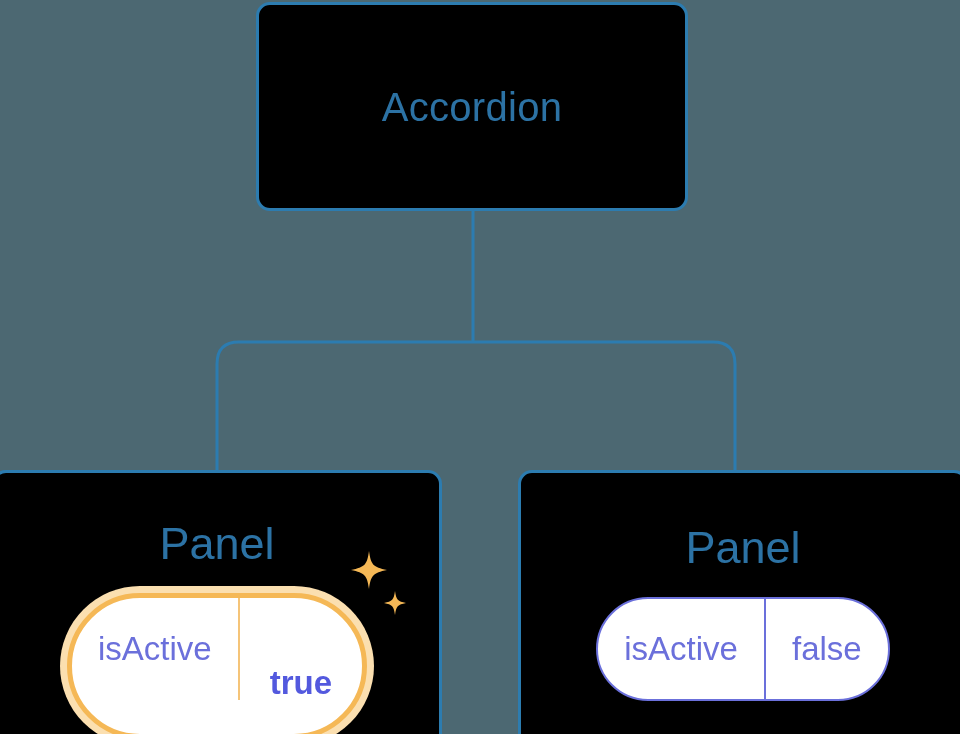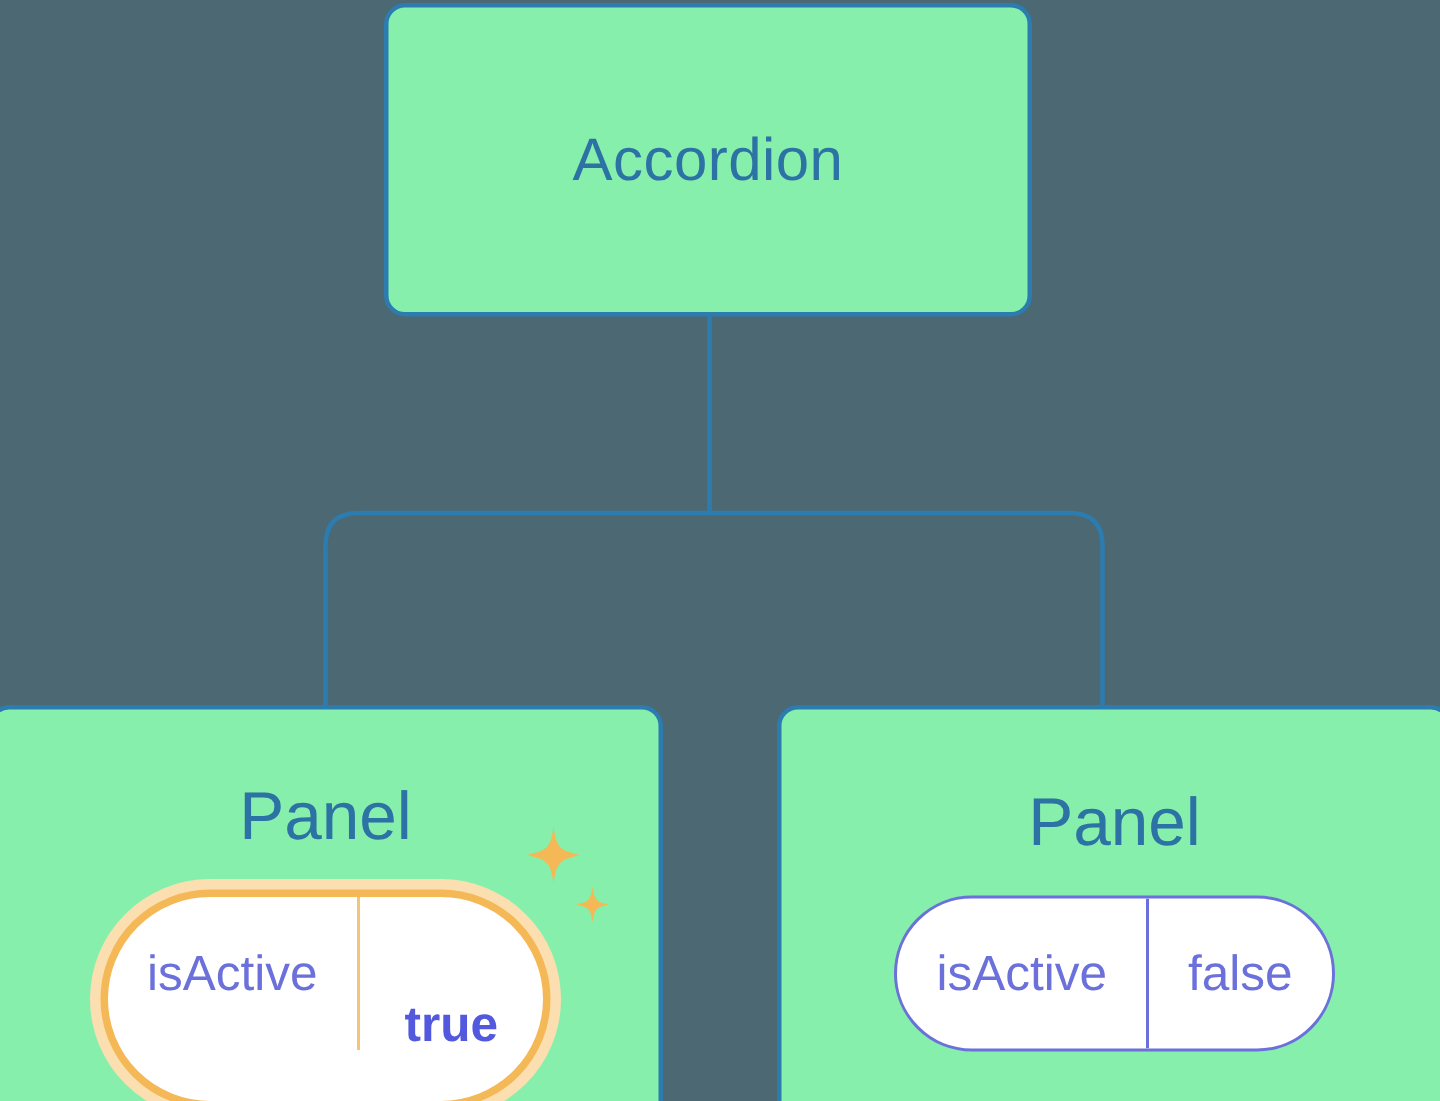--- a/index.html
+++ b/index.html
@@ -25,21 +25,21 @@
     left: 0;
     top: 0;
     width: 960px;
     height: 734px;
     pointer-events: none;
   }
 
   
   .node {
     position: absolute;
-    background: #86efac;
+    background: #000000;
     border: 3px solid #2C7CB0;
     border-radius: 14px;
     box-sizing: border-box;
     text-align: center;
   }
 
   
   #node-accordion {
     left: 256px;
     top: 2px;

